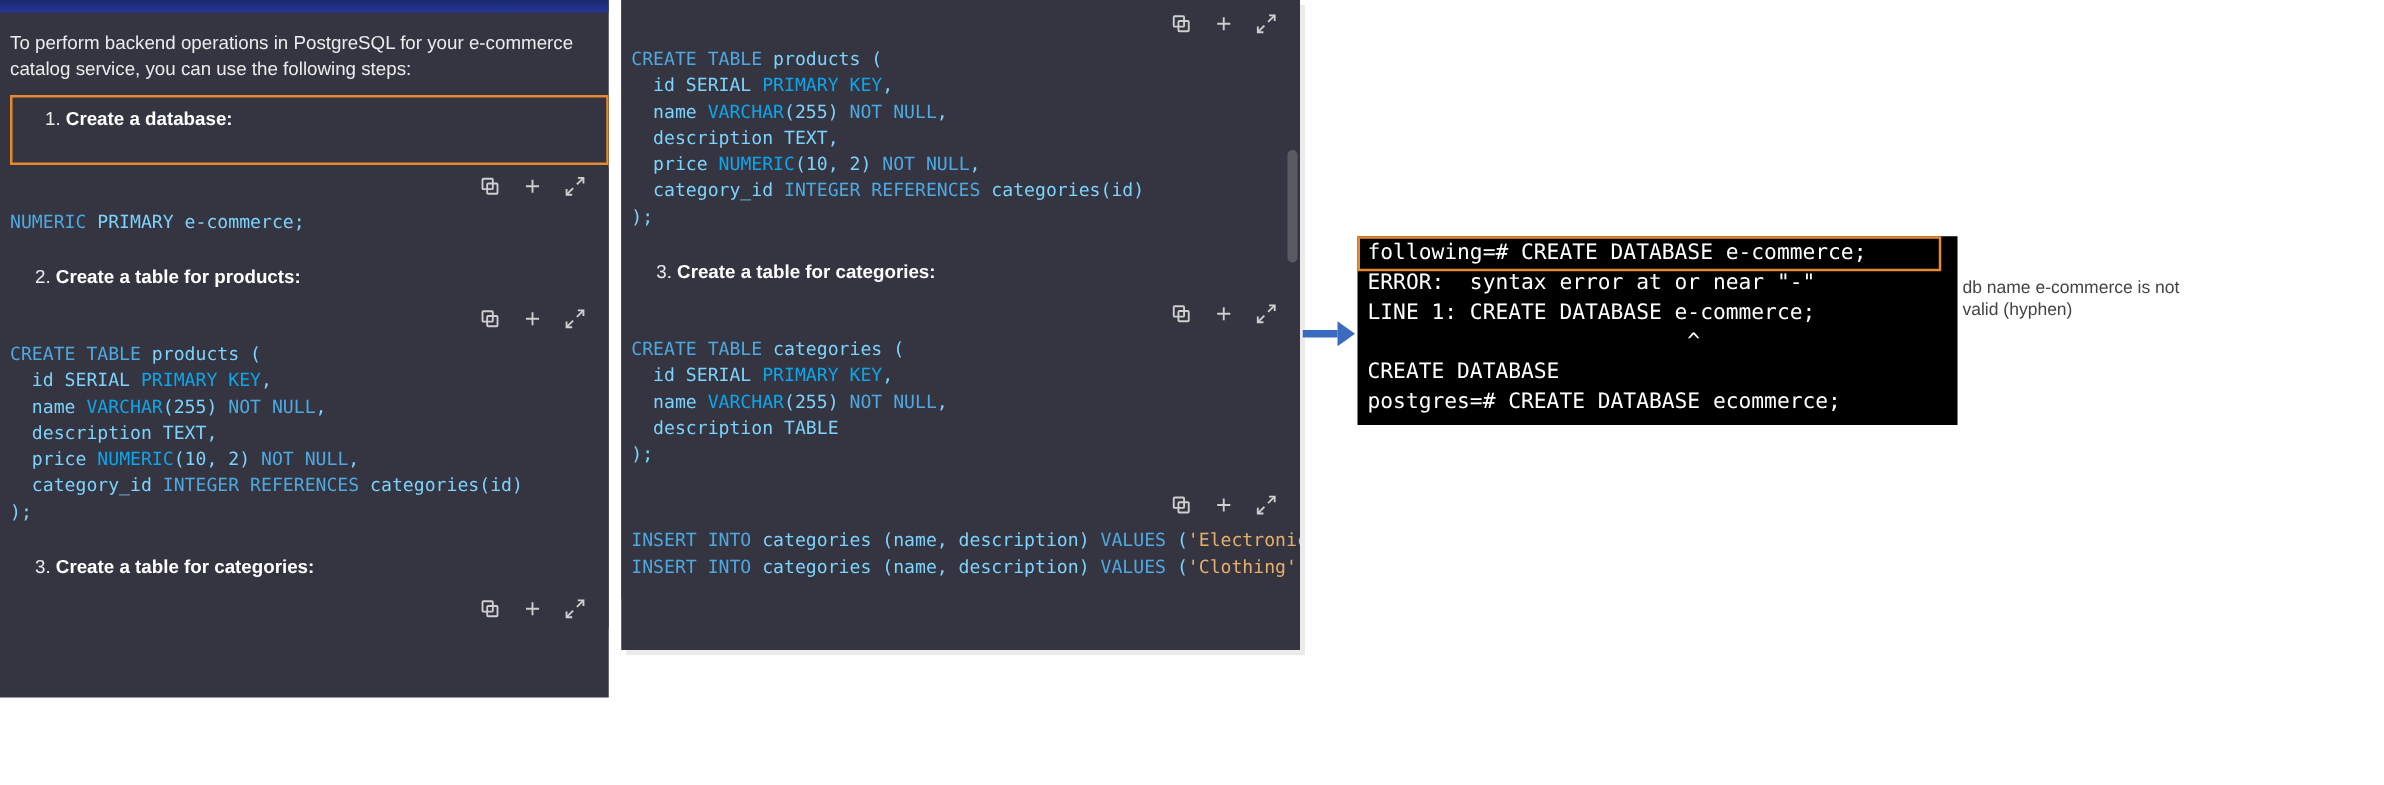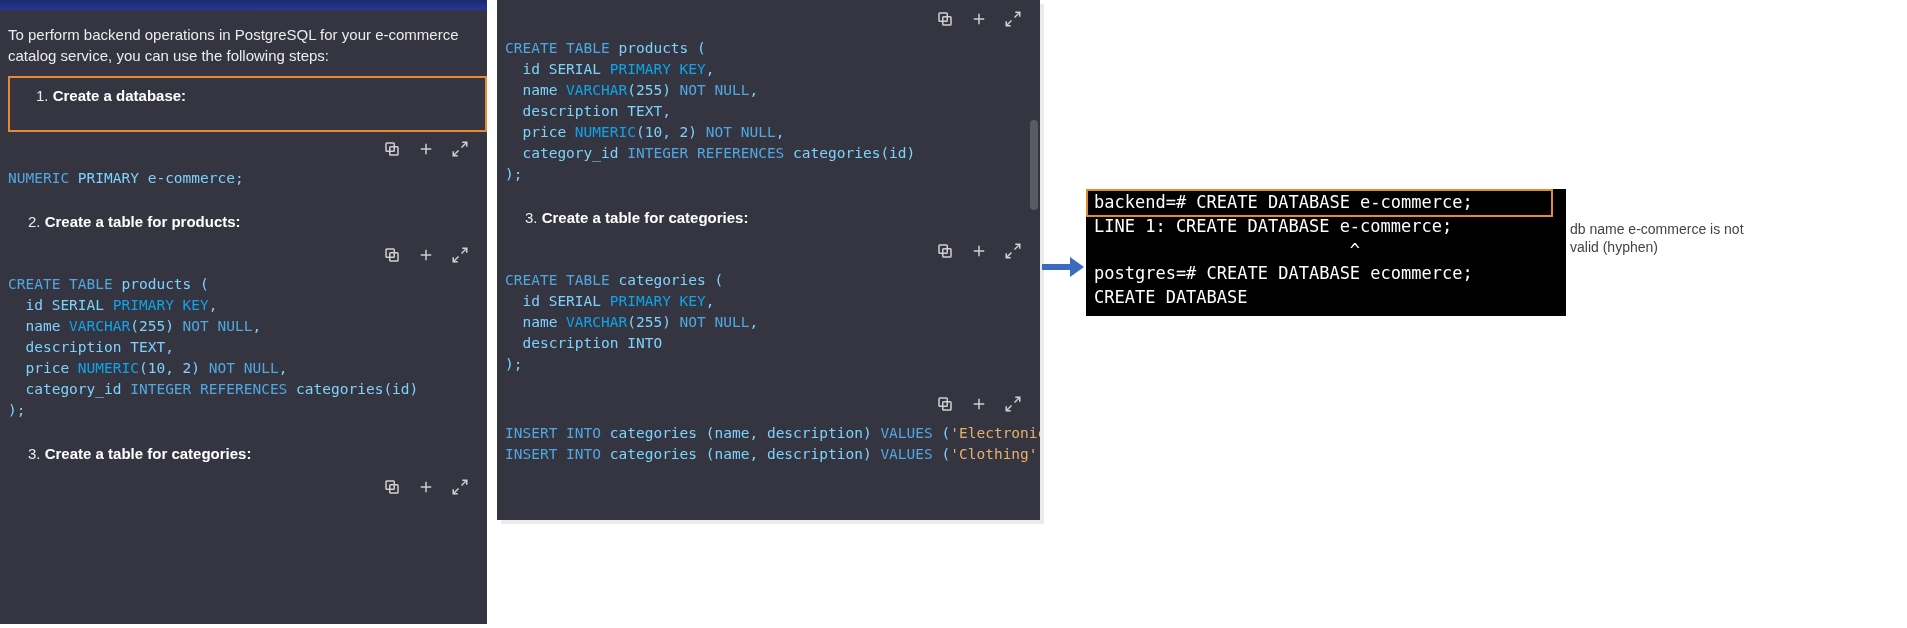--- a/index.html
+++ b/index.html
@@ -10,21 +10,21 @@
       height: 628px;
       overflow: hidden;
       position: relative;
     }
     .panel {
       position: absolute;
       background: #343541;
       color: #d1d5db;
       overflow: hidden;
     }
-    .panel1 { left: 0; top: 0; width: 487px; height: 624px; }
+    .panel1 { left: 0; top: 0; width: 487px; height: 558px; }
     .panel2 { left: 497px; top: 0; width: 543px; height: 520px; }
     .top-border {
       height: 10px;
       background: linear-gradient(180deg, #1a2a6c 0%, #273699 100%);
       margin-bottom: 14px;
     }
     .intro {
       color: #ececec;
       font-size: 15px;
       line-height: 1.4;
@@ -282,21 +282,21 @@
           <polyline points="15 3 21 3 21 9"></polyline>
           <polyline points="9 21 3 21 3 15"></polyline>
           <line x1="21" y1="3" x2="14" y2="10"></line>
           <line x1="3" y1="21" x2="10" y2="14"></line>
         </svg>
       </span>
   </div>
   <div class="code-block"><span class="kw">CREATE TABLE</span><span class="white"> categories (</span>
 <span class="white">  id SERIAL </span><span class="ident">PRIMARY KEY</span><span class="white">,</span>
 <span class="white">  name </span><span class="ident">VARCHAR</span><span class="white">(255) </span><span class="kw">NOT NULL</span><span class="white">,</span>
-<span class="white">  description INTO</span>
+<span class="white">  description TABLE</span>
 <span class="white">);</span></div>
 
 
   <div class="code-toolbar">
     <span class="tb-icon">
         <svg viewBox="0 0 24 24" fill="none" stroke="currentColor" stroke-width="2">
           <rect x="9" y="9" width="11" height="11" rx="1"></rect>
           <rect x="4" y="4" width="11" height="11" rx="1"></rect>
         </svg>
       </span>
@@ -322,21 +322,22 @@
 <div class="arrow">
   <svg viewBox="0 0 42 24">
     <rect x="0" y="9" width="28" height="6" fill="#3b6bbf"></rect>
     <polygon points="28,2 42,12 28,22" fill="#3b6bbf"></polygon>
   </svg>
 </div>
 
 <div class="terminal-wrap">
   <div class="terminal">
     <div class="hl"></div>
-    <div class="line">backend=# CREATE DATABASE e-commerce;</div>
+    <div class="line">following=# CREATE DATABASE e-commerce;</div>
+    <div class="line">ERROR:  syntax error at or near "-"</div>
     <div class="line">LINE 1: CREATE DATABASE e-commerce;</div>
     <div class="line">                         ^</div>
+    <div class="line">CREATE DATABASE</div>
     <div class="line">postgres=# CREATE DATABASE ecommerce;</div>
-    <div class="line">CREATE DATABASE</div>
   </div>
 </div>
 
 <div class="annotation">db name e-commerce is not valid (hyphen)</div>
 
 </body></html>

